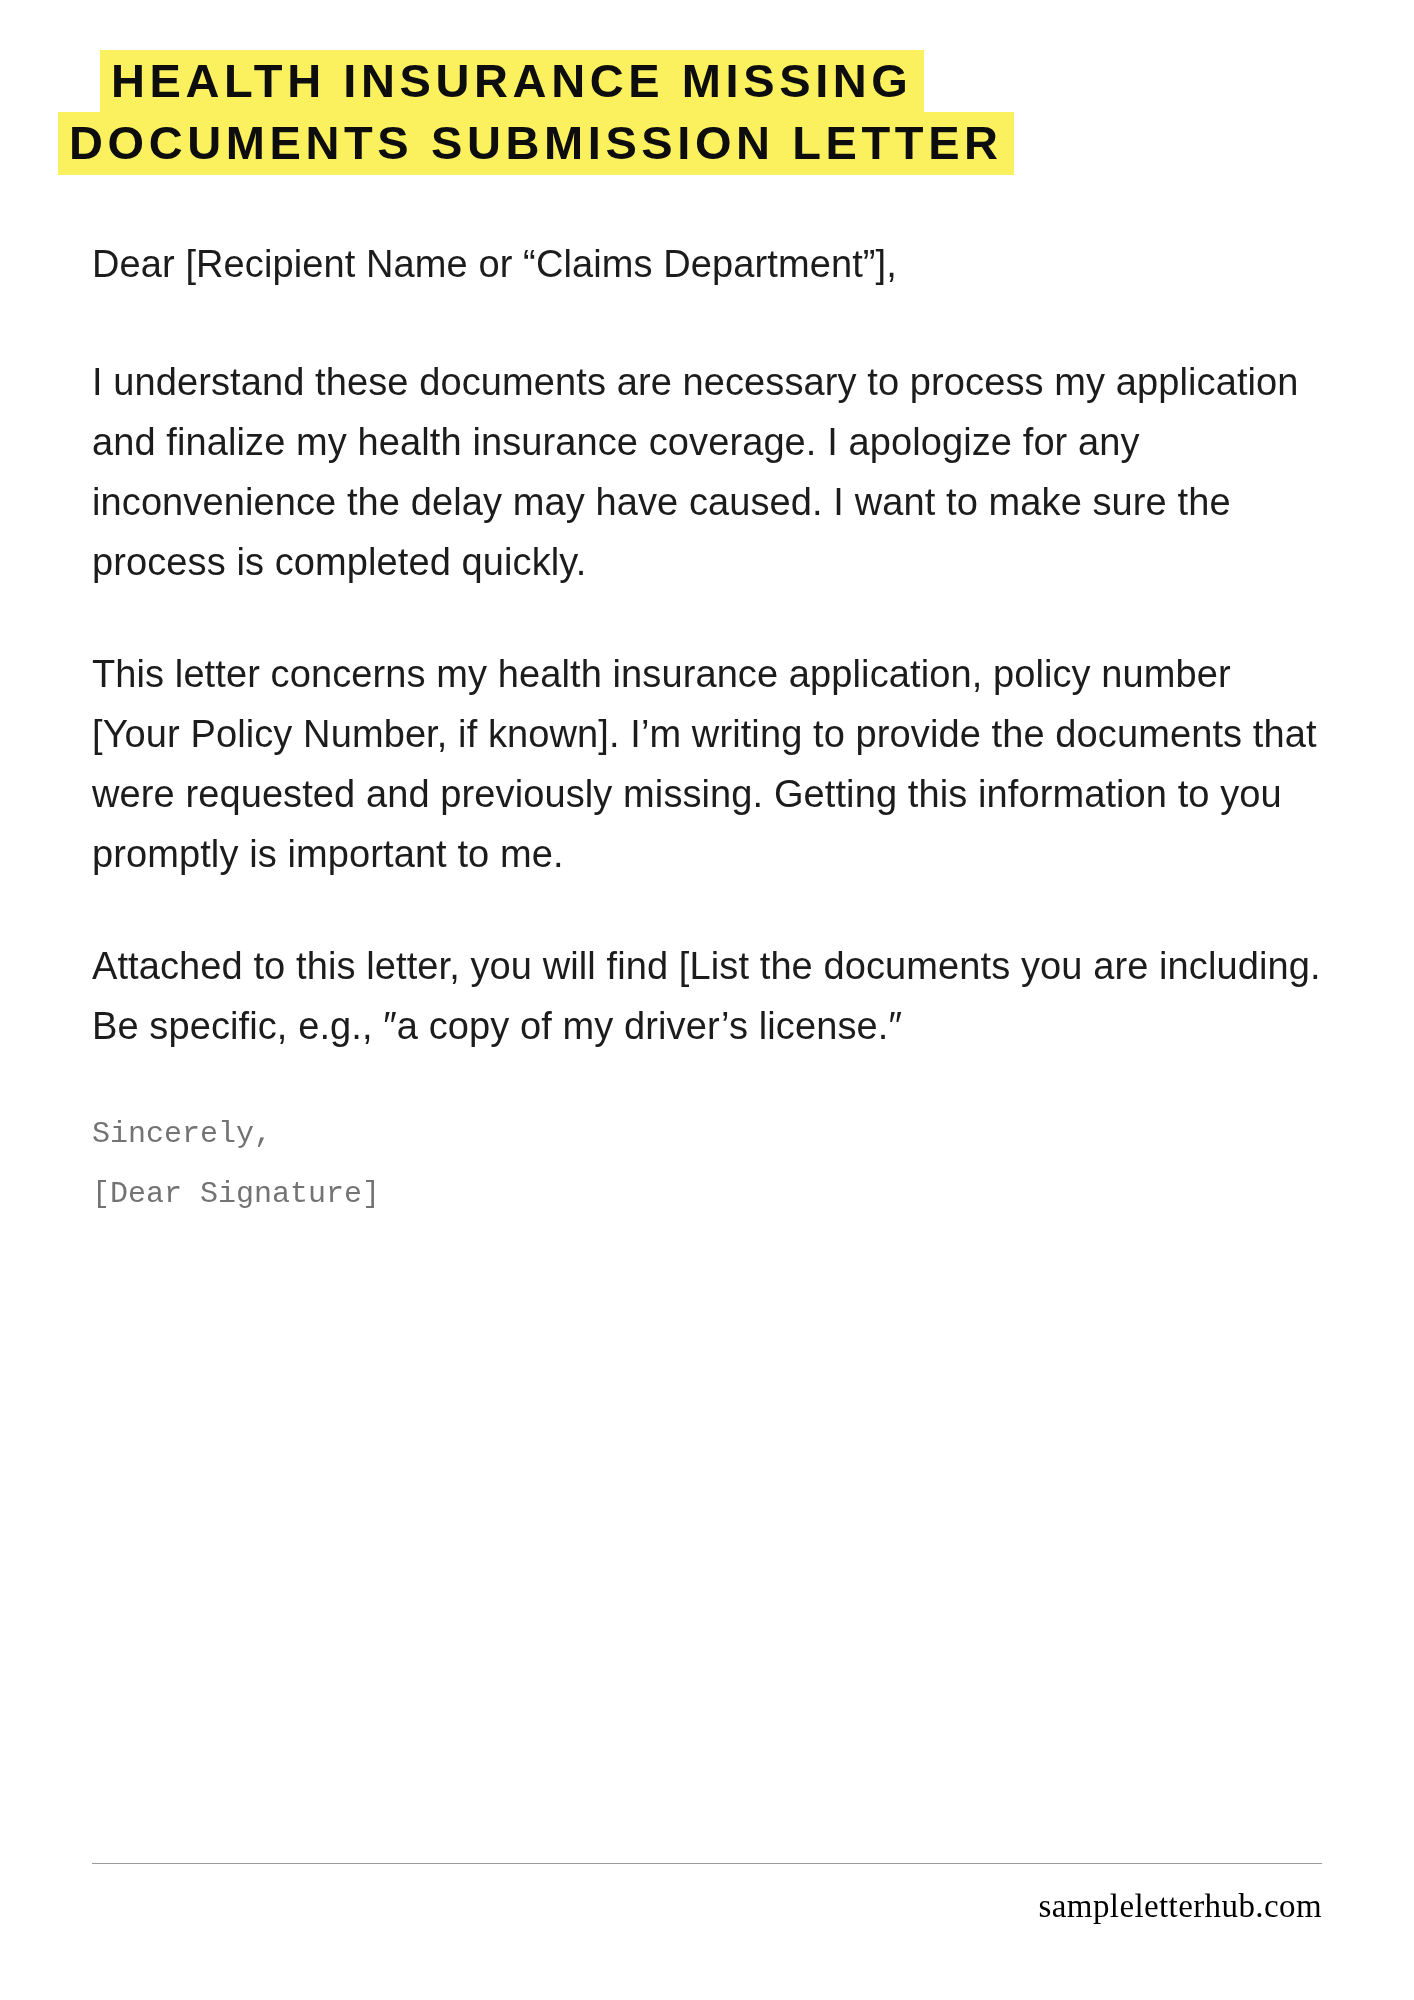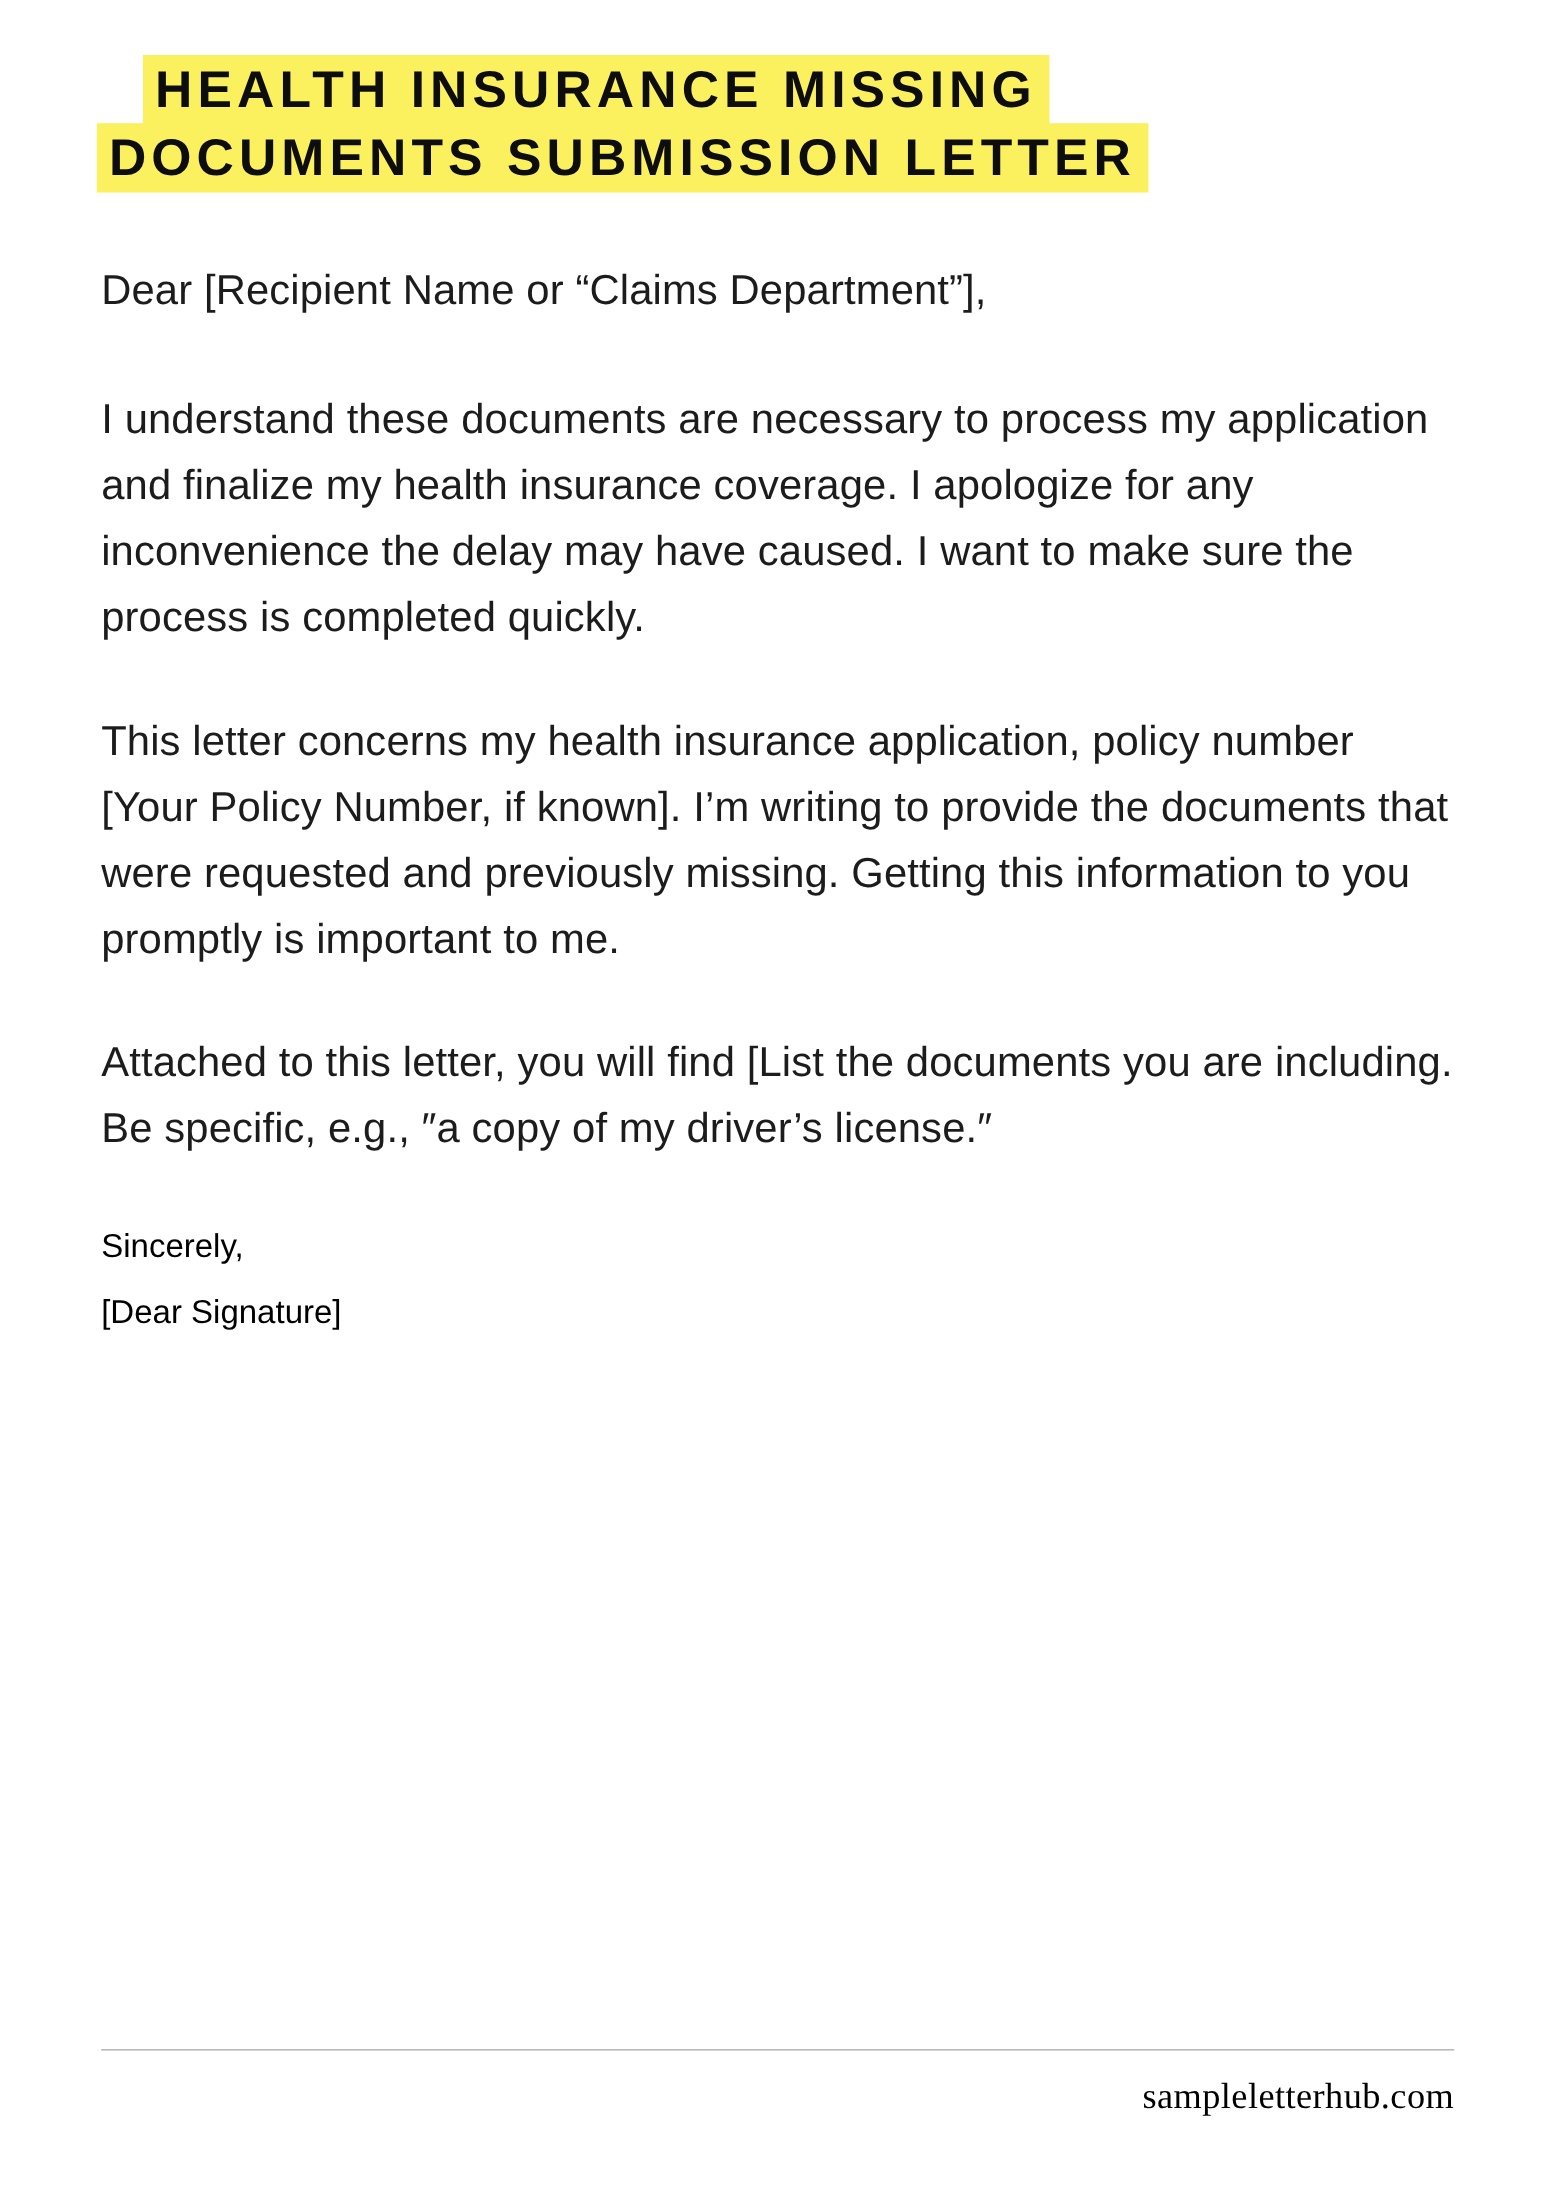--- a/index.html
+++ b/index.html
@@ -18,21 +18,21 @@
     position: relative;
     width: 1414px;
     height: 2000px;
     box-sizing: border-box;
     background: #ffffff;
   }
 
   
   .title-block {
     padding-top: 50px;
-    padding-left: 88px;
+    padding-left: 58px;
     padding-right: 78px;
     border-radius: 26px;
   }
 
   .title-line {
     display: table;               
     margin: 0;
     font-family: "Liberation Sans", sans-serif;
     font-weight: bold;
     font-size: 47px;
@@ -76,25 +76,25 @@
   .para.salutation {
     margin-bottom: 58px;
   }
 
   .para.tight {
     margin-bottom: 0;
   }
 
   .signoff {
     margin: 0;
-    font-family: Liberation Sans, sans-serif;
+    font-family: Liberation Mono, monospace;
     font-weight: 400;
     font-size: 30px;
     line-height: 60px;
-    color: #000000;
+    color: #737373;
   }
 
   .signoff-block {
     margin-top: 48px;
   }
 
   
   .footer {
     position: absolute;
     left: 92px;

